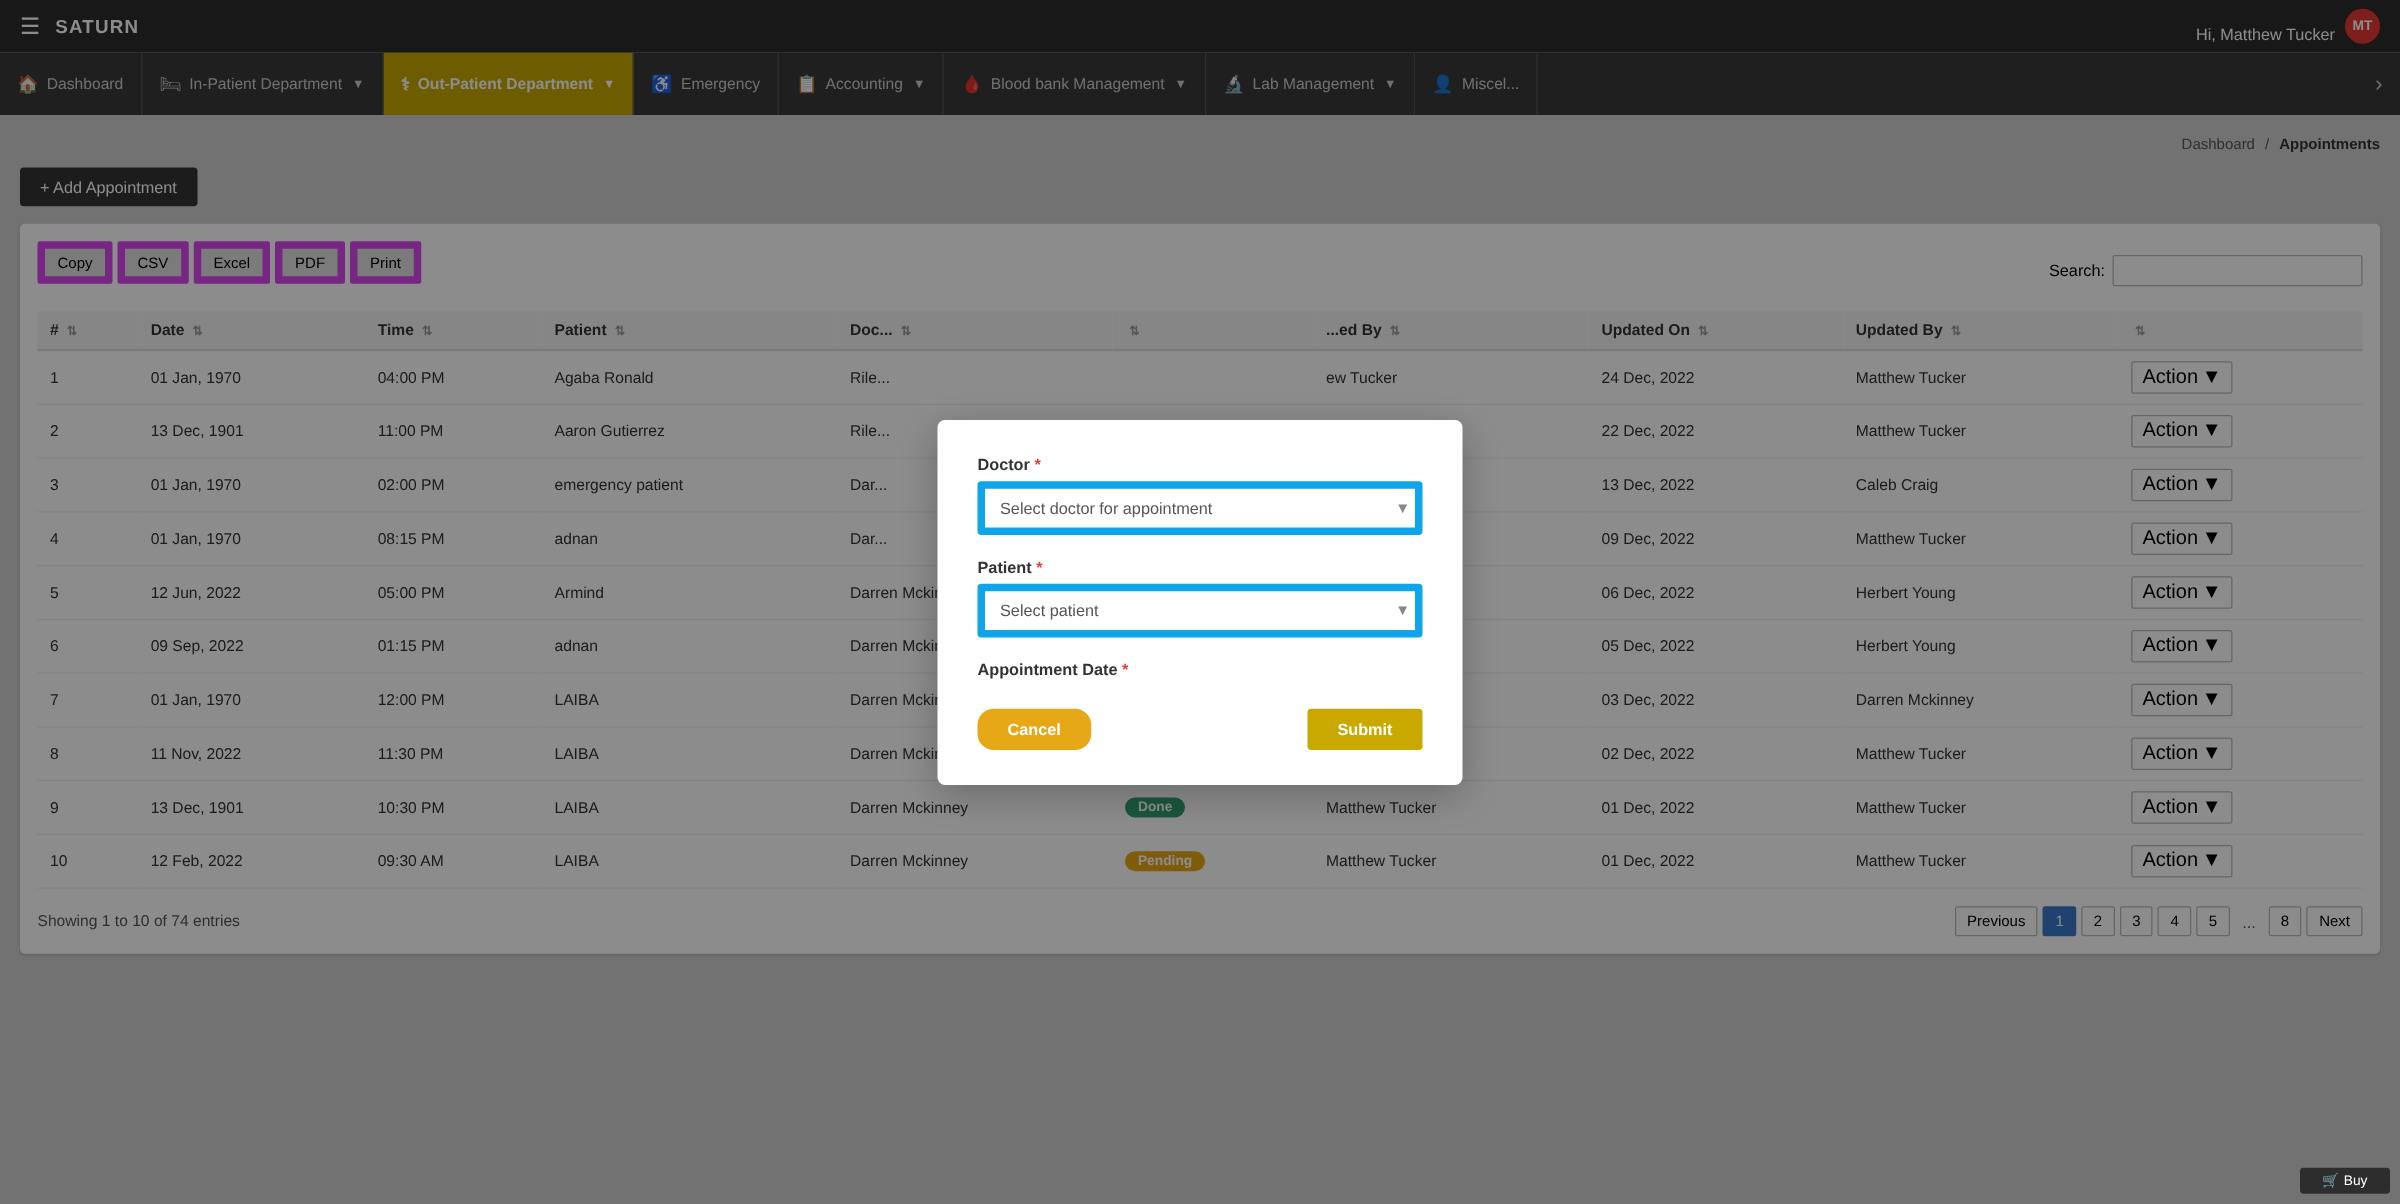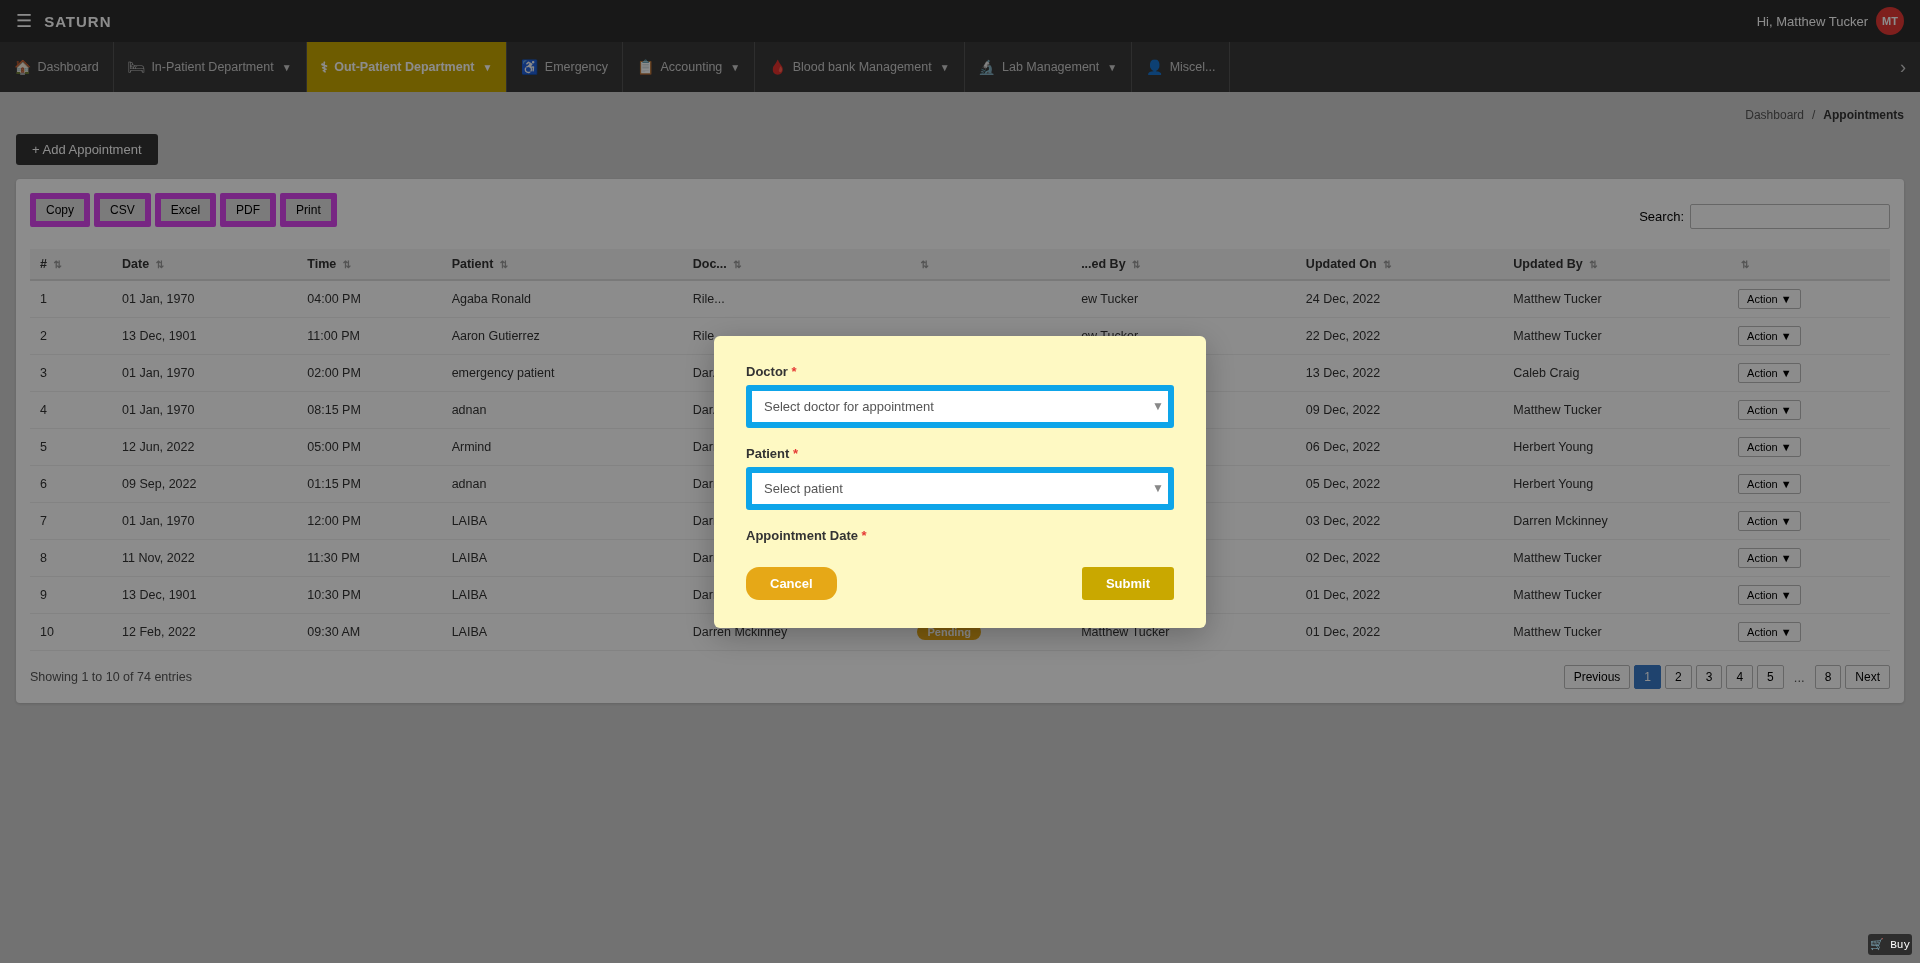--- a/index.html
+++ b/index.html
@@ -10,21 +10,21 @@
       background: #2c2c2c;
       color: #fff;
       display: flex;
       align-items: center;
       height: 42px;
       padding: 0 16px;
       justify-content: space-between;
     }
     .topbar-left { display: flex; align-items: center; gap: 12px; }
     .topbar-logo { font-weight: bold; font-size: 15px; letter-spacing: 1px; }
-    .topbar-right { display: flex; align-items: center; gap: 8px; font-size: 13px; }
+    .topbar-right { display: flex; align-items: flex-end; gap: 8px; font-size: 13px; }
     .topbar-avatar { width: 28px; height: 28px; background: #e53935; border-radius: 50%; display: flex; align-items: center; justify-content: center; font-size: 11px; font-weight: bold; }
 
     
     .navbar {
       background: #3a3a3a;
       display: flex;
       align-items: stretch;
       height: 50px;
       overflow: hidden;
     }
@@ -137,21 +137,21 @@
     }
     .badge-pending { background: #e6a817; }
     .badge-done { background: #2e9e6e; }
 
     
     .action-btn {
       background: #fff;
       border: 1px solid #bbb;
       padding: 3px 8px;
       cursor: pointer;
-      font-size: 11px;
+      font-size: 16px;
       border-radius: 2px;
       display: inline-flex;
       align-items: center;
       gap: 3px;
       white-space: nowrap;
     }
 
     
     .pagination-bar {
       display: flex;
@@ -176,24 +176,24 @@
     .modal-overlay {
       position: fixed;
       top: 0; left: 0; right: 0; bottom: 0;
       background: rgba(0,0,0,0.45);
       display: flex;
       align-items: center;
       justify-content: center;
       z-index: 1000;
     }
     .modal {
-      background: #fef9c3;
+      background: #ffffff;
       border-radius: 6px;
       padding: 28px 32px;
-      width: 492px;
+      width: 420px;
       box-shadow: 0 8px 32px rgba(0,0,0,0.25);
     }
     .modal-field { margin-bottom: 18px; }
     .modal-label {
       font-size: 13px;
       font-weight: bold;
       color: #333;
       margin-bottom: 6px;
       display: block;
     }
@@ -256,24 +256,23 @@
     .ellipsis { padding: 4px 6px; font-size: 13px; color: #555; }
 
     
     .buy-badge {
       position: fixed;
       bottom: 8px;
       right: 8px;
       background: rgba(0,0,0,0.6);
       color: #fff;
       font-size: 11px;
-      padding: 4px 2px;
+      padding: 4px 18px;
       border-radius: 3px;
       z-index: 2000;
-      font-family: Liberation Mono, monospace;
     }
   </style>
 </head>
 <body>
 
 <div class="topbar">
   <div class="topbar-left">
     <span style="font-size:18px;cursor:pointer;">☰</span>
     <span class="topbar-logo">SATURN</span>
   </div>

